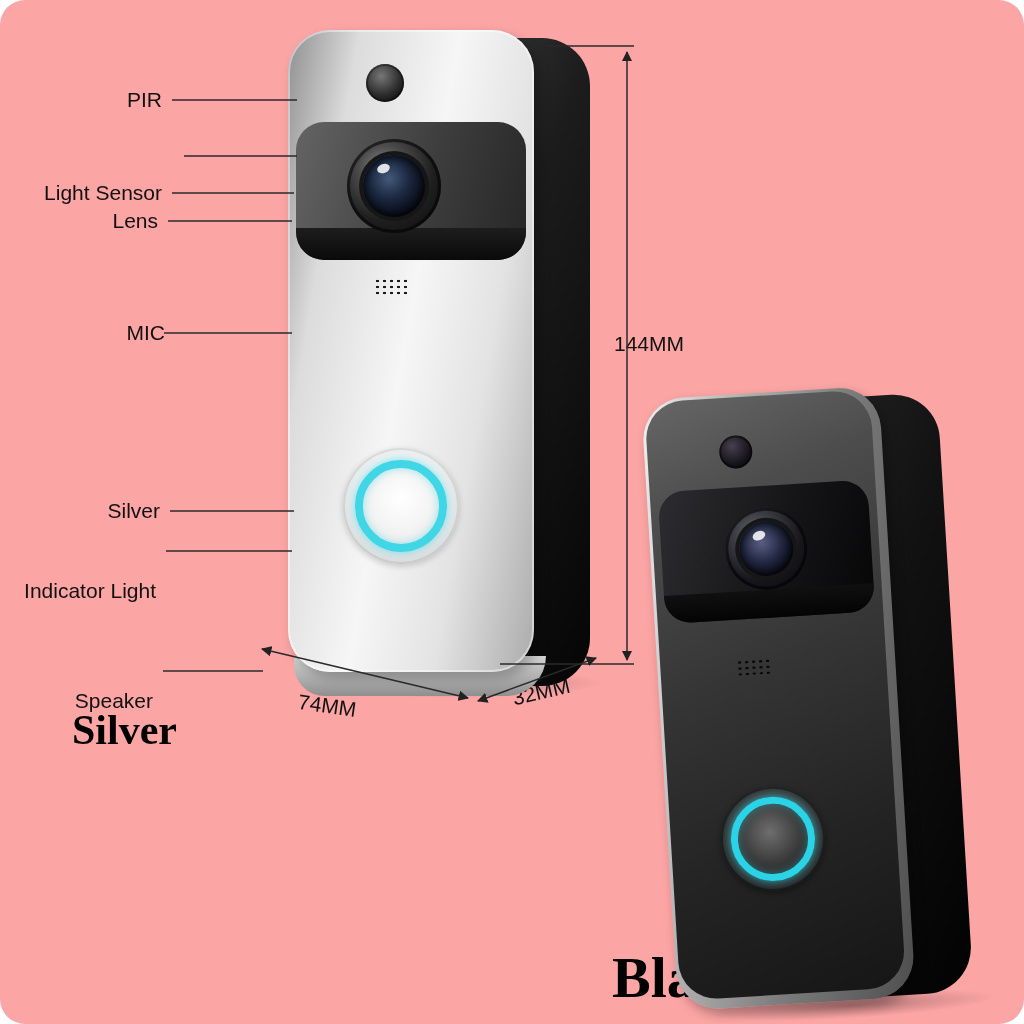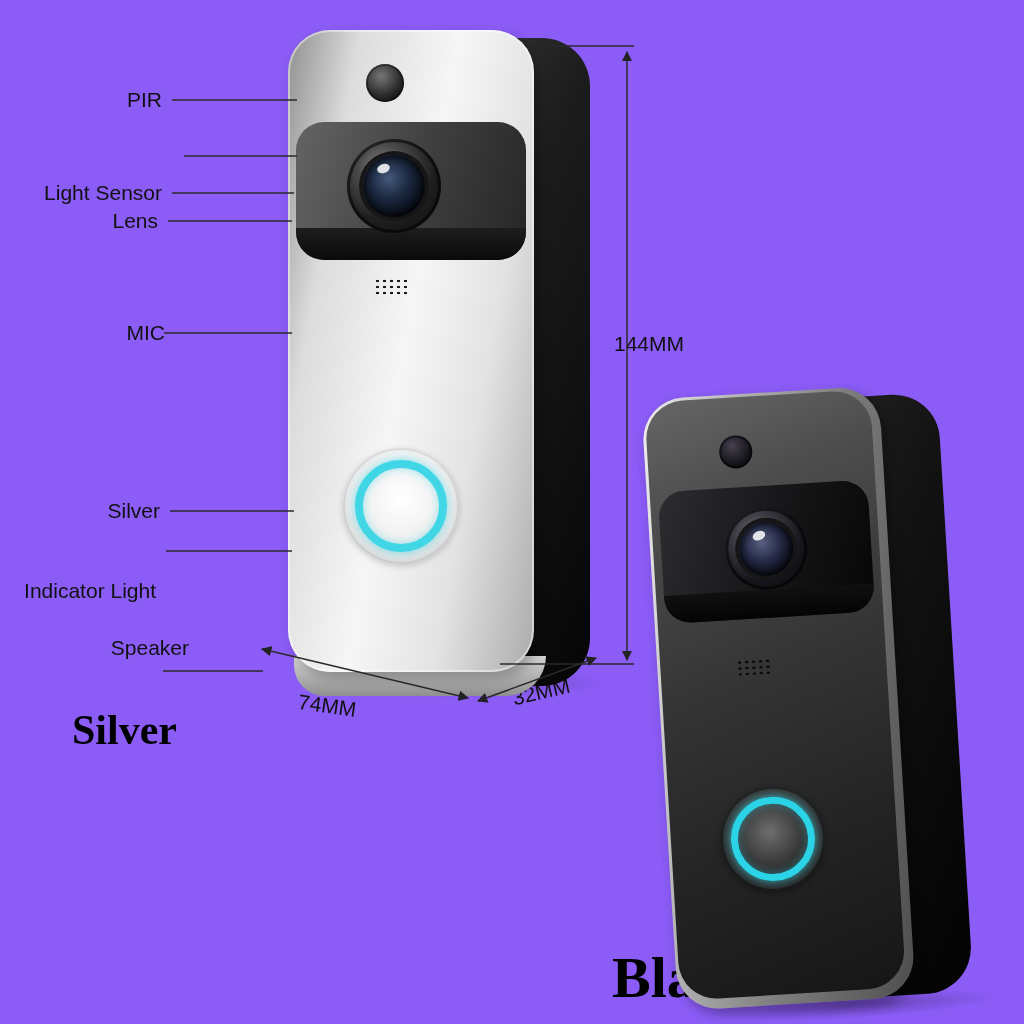--- a/index.html
+++ b/index.html
@@ -1,17 +1,17 @@
 <!DOCTYPE html>
 <html><head>
 <meta charset="utf-8">
 <style>
   html,body{margin:0;padding:0;background:#fff;}
-  #canvas{position:relative;width:1024px;height:1024px;background:#8b5cf6;overflow:hidden;
-          font-family:"Liberation Sans", sans-serif;}
+  #canvas{position:relative;width:1024px;height:1024px;background:#fca5a5;overflow:hidden;
+          font-family:"Liberation Sans", sans-serif;border-radius:25px;}
 
   
   .callout{position:absolute;font-size:21px;line-height:26px;color:#111;text-align:right;font-weight:500;}
   .dim{position:absolute;font-size:21px;color:#111;font-weight:500;white-space:nowrap;}
   .variant{position:absolute;font-family:"Liberation Serif", serif;font-weight:700;color:#000;}
   #variant-silver{left:72px;top:706px;font-size:42px;}
   #variant-black{left:612px;top:944px;font-size:58px;}
 
   
   #lines{position:absolute;left:0;top:0;width:1024px;height:1024px;pointer-events:none;z-index:6;}
@@ -95,21 +95,21 @@
 <body>
 
 <div id="canvas">
 
   <div class="callout" style="left:0;top:87px;width:162px;">PIR</div>
   <div class="callout" style="left:0;top:180px;width:162px;text-align:right;">Light Sensor</div>
   <div class="callout" style="left:0;top:208px;width:158px;">Lens</div>
   <div class="callout" style="left:0;top:320px;width:154px;margin-left:11px;">MIC</div>
   <div class="callout" style="left:0;top:498px;width:160px;">Silver</div>
   <div class="callout" style="left:0;top:538px;width:156px;margin-top:40px;">Indicator Light</div>
-  <div class="callout" style="left:0;top:635px;width:153px;margin-left:36px;">Speaker</div>
+  <div class="callout" style="left:0;top:688px;width:153px;">Speaker</div>
 
   <div class="dim" style="left:614px;top:332px;">144MM</div>
   <div class="dim" style="left:298px;top:694px;transform:rotate(8deg);">74MM</div>
   <div class="dim" style="left:512px;top:680px;transform:rotate(-13deg);">32MM</div>
 
   <div class="variant" id="variant-silver">Silver</div>
   <div class="variant" id="variant-black">Black</div>
 
   <div class="device" id="silver-device">
     <div class="shadow"></div>

